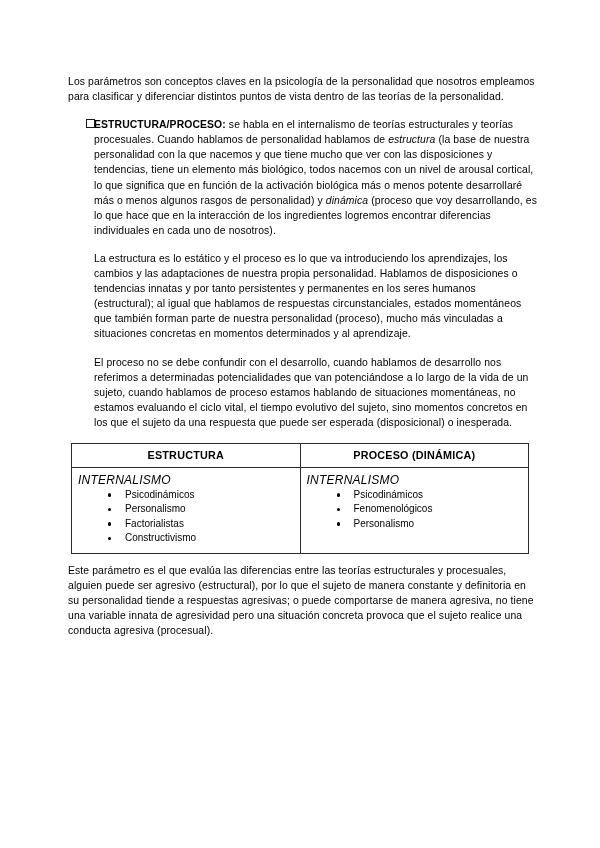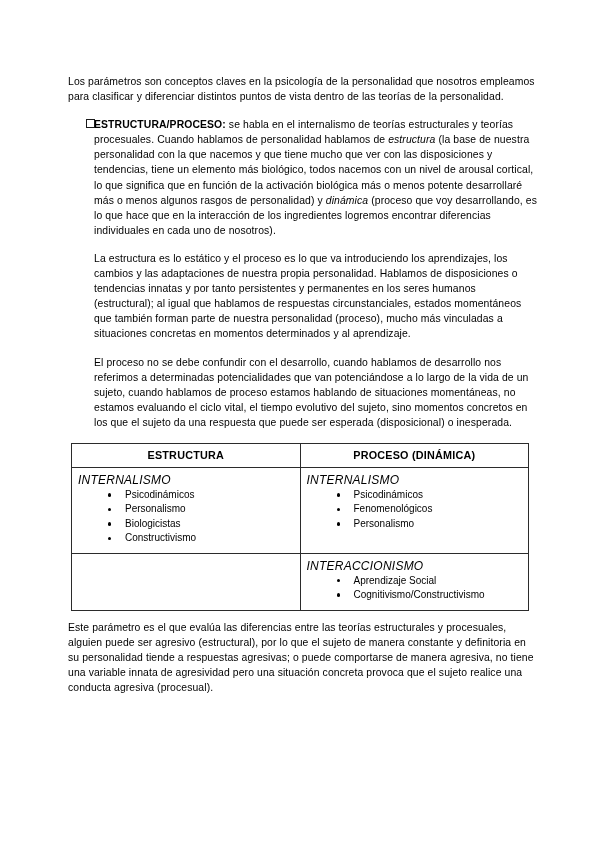--- a/index.html
+++ b/index.html
@@ -143,41 +143,31 @@
         <th>PROCESO (DINÁMICA)</th>
       </tr>
     </thead>
     <tbody>
       <tr>
         <td>
           <div class="cell-title">INTERNALISMO</div>
           <ul class="cell-list">
             <li>Psicodinámicos</li>
             <li>Personalismo</li>
-            <li>Biologicistas</li>
+            <li>Factorialistas</li>
             <li>Constructivismo</li>
           </ul>
         </td>
         <td>
           <div class="cell-title">INTERNALISMO</div>
           <ul class="cell-list">
             <li>Psicodinámicos</li>
             <li>Fenomenológicos</li>
             <li>Personalismo</li>
           </ul>
         </td>
       </tr>
-      <tr>
-        <td class="empty-cell"></td>
-        <td>
-          <div class="cell-title">INTERACCIONISMO</div>
-          <ul class="cell-list">
-            <li>Aprendizaje Social</li>
-            <li>Cognitivismo/Constructivismo</li>
-          </ul>
-        </td>
-      </tr>
     </tbody>
   </table>
 
   <p class="para">Este parámetro es el que evalúa las diferencias entre las teorías estructurales y procesuales, alguien puede ser agresivo (estructural), por lo que el sujeto de manera constante y definitoria en su personalidad tiende a respuestas agresivas; o puede comportarse de manera agresiva, no tiene una variable innata de agresividad pero una situación concreta provoca que el sujeto realice una conducta agresiva (procesual).</p>
 
 </div>
 
 </body></html>

